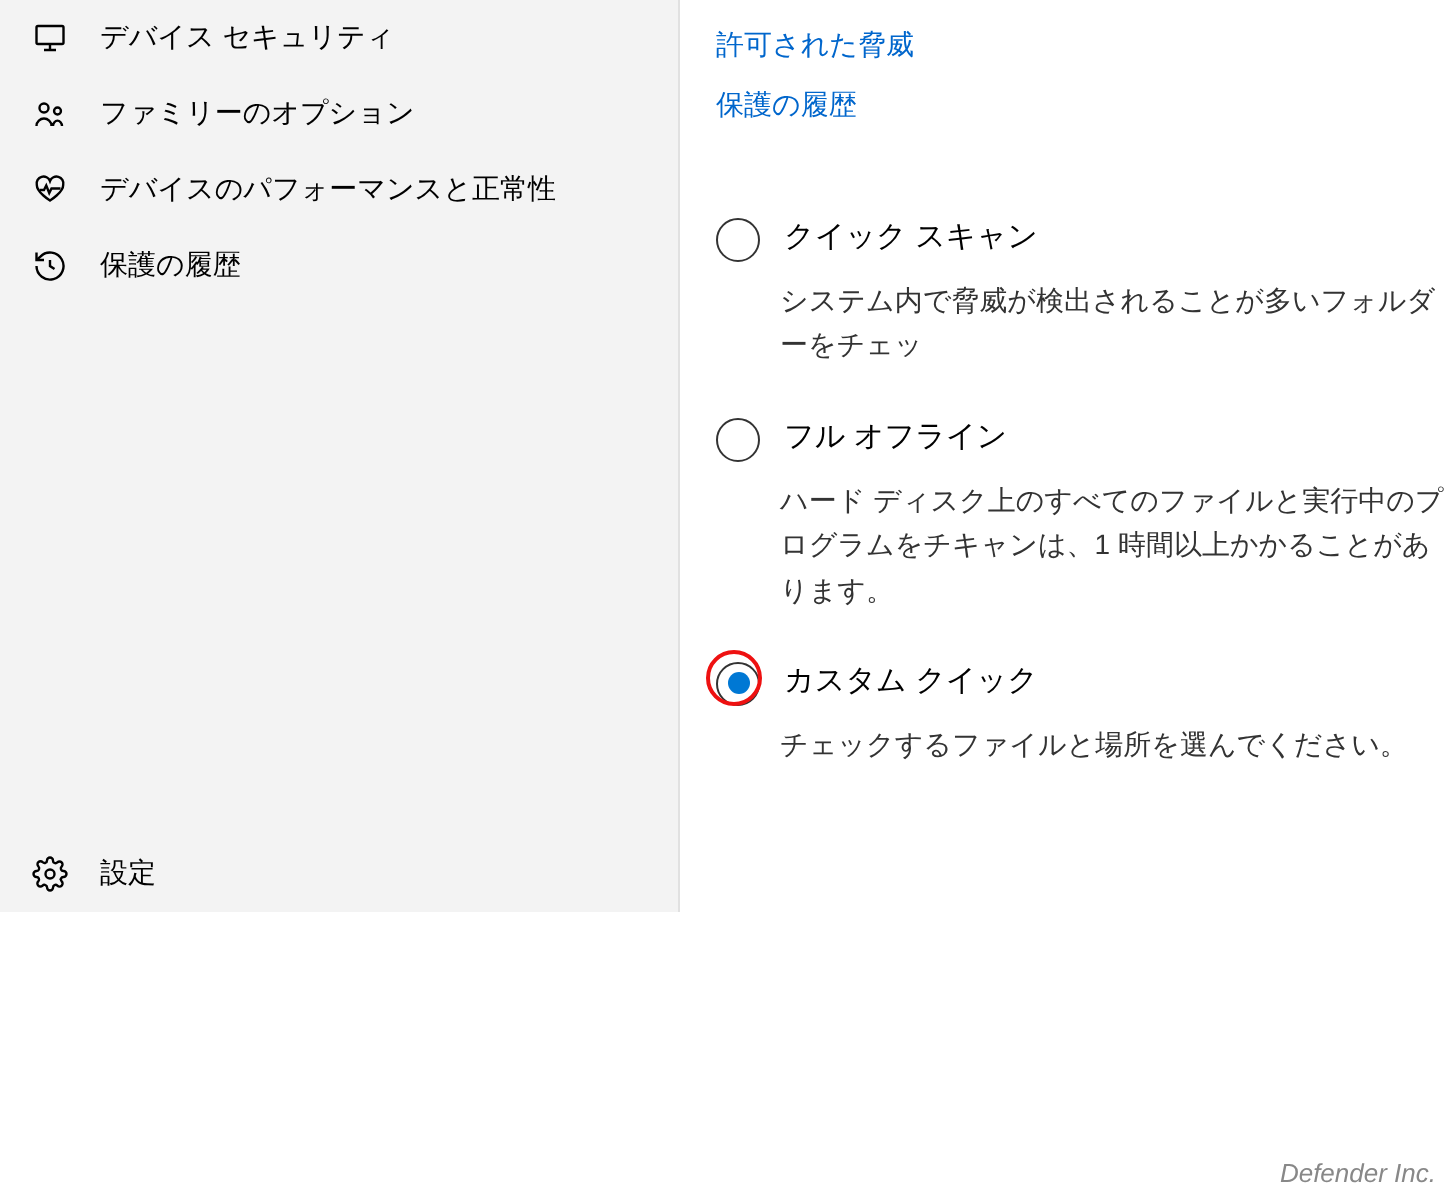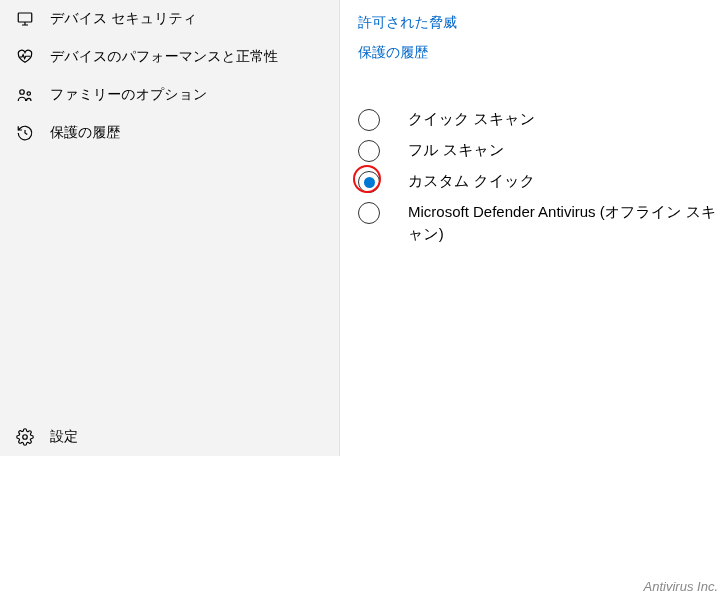--- a/index.html
+++ b/index.html
@@ -52,21 +52,21 @@
   color: #0066cc;
   font-size: 14px;
   padding: 6px 0;
   display: block;
   cursor: pointer;
 }
 .options-group { margin-top: 40px; }
 .option {
   display: flex;
   align-items: flex-start;
-  gap: 28px;
+  gap: 12px;
   margin-bottom: 8px;
 }
 .radio {
   width: 22px;
   height: 22px;
   border-radius: 50%;
   border: 1.5px solid #333;
   display: inline-flex;
   align-items: center;
   justify-content: center;
@@ -127,35 +127,35 @@
         <svg viewBox="0 0 24 24" width="18" height="18" fill="none" stroke="#000" stroke-width="1.6">
           <rect x="3" y="4" width="18" height="12" rx="1"></rect>
             <path d="M8 20h8M12 16v4"></path>
         </svg>
       </span>
       <span>デバイス セキュリティ</span>
     </li>
     <li class="sidebar-item">
       <span class="sidebar-icon">
         <svg viewBox="0 0 24 24" width="18" height="18" fill="none" stroke="#000" stroke-width="1.6">
-          <path d="M20.8 8.6c0 5-8.8 10.4-8.8 10.4S3.2 13.6 3.2 8.6A4.6 4.6 0 0 1 12 6a4.6 4.6 0 0 1 8.8 2.6z"></path>
-          <path d="M5 12h3l1.5-3 2 5 1.5-3H19"></path>
-        </svg>
-      </span>
-      <span>デバイスのパフォーマンスと正常性</span>
-    </li>
-    <li class="sidebar-item">
-      <span class="sidebar-icon">
-        <svg viewBox="0 0 24 24" width="18" height="18" fill="none" stroke="#000" stroke-width="1.6">
           <circle cx="8" cy="8" r="3"></circle>
             <circle cx="17" cy="10" r="2.3"></circle>
           <path d="M3 20c0-3 2.5-5 5-5s5 2 5 5M14 20c0-2 1.5-3.6 3-3.6s3 1.6 3 3.6"></path>
         </svg>
       </span>
       <span>ファミリーのオプション</span>
+    </li>
+    <li class="sidebar-item">
+      <span class="sidebar-icon">
+        <svg viewBox="0 0 24 24" width="18" height="18" fill="none" stroke="#000" stroke-width="1.6">
+          <path d="M20.8 8.6c0 5-8.8 10.4-8.8 10.4S3.2 13.6 3.2 8.6A4.6 4.6 0 0 1 12 6a4.6 4.6 0 0 1 8.8 2.6z"></path>
+          <path d="M5 12h3l1.5-3 2 5 1.5-3H19"></path>
+        </svg>
+      </span>
+      <span>デバイスのパフォーマンスと正常性</span>
     </li>
     <li class="sidebar-item">
       <span class="sidebar-icon">
         <svg viewBox="0 0 24 24" width="18" height="18" fill="none" stroke="#000" stroke-width="1.6">
           <path d="M3 12a9 9 0 1 0 2.6-6.3L3 8"></path>
             <path d="M3 3v5h5"></path>
             <path d="M12 8v4l3 2"></path>
         </svg>
       </span>
       <span>保護の履歴</span>
@@ -176,35 +176,34 @@
 <main class="main">
   <span class="link">許可された脅威</span>
   <span class="link">保護の履歴</span>
 
   <div class="options-group">
 
     <div class="option">
       <span class="radio"></span>
       <span class="option-label">クイック スキャン</span>
     </div>
+    <div class="option-desc">システム内で脅威が検出されることが多いフォルダーをチェッ</div>
 
     <div class="option">
       <span class="radio"></span>
-      <span class="option-label">フル スキャン</span>
+      <span class="option-label">フル オフライン</span>
     </div>
+    <div class="option-desc">ハード ディスク上のすべてのファイルと実行中のプログラムをチキャンは、1 時間以上かかることがあります。</div>
 
     <div class="option">
       <span class="radio-wrap">
         <span class="radio selected"></span>
         <span class="radio-red-ring"></span>
       </span>
       <span class="option-label">カスタム クイック</span>
     </div>
-
-    <div class="option">
-      <span class="radio"></span>
-      <span class="option-label">Microsoft Defender Antivirus (オフライン スキャン)</span>
-    </div>
+    <div class="option-desc">チェックするファイルと場所を選んでください。</div>
+
 
   </div>
 </main>
 
-<div class="footer-text">Antivirus Inc.</div>
+<div class="footer-text">Defender Inc.</div>
 
 </body></html>

